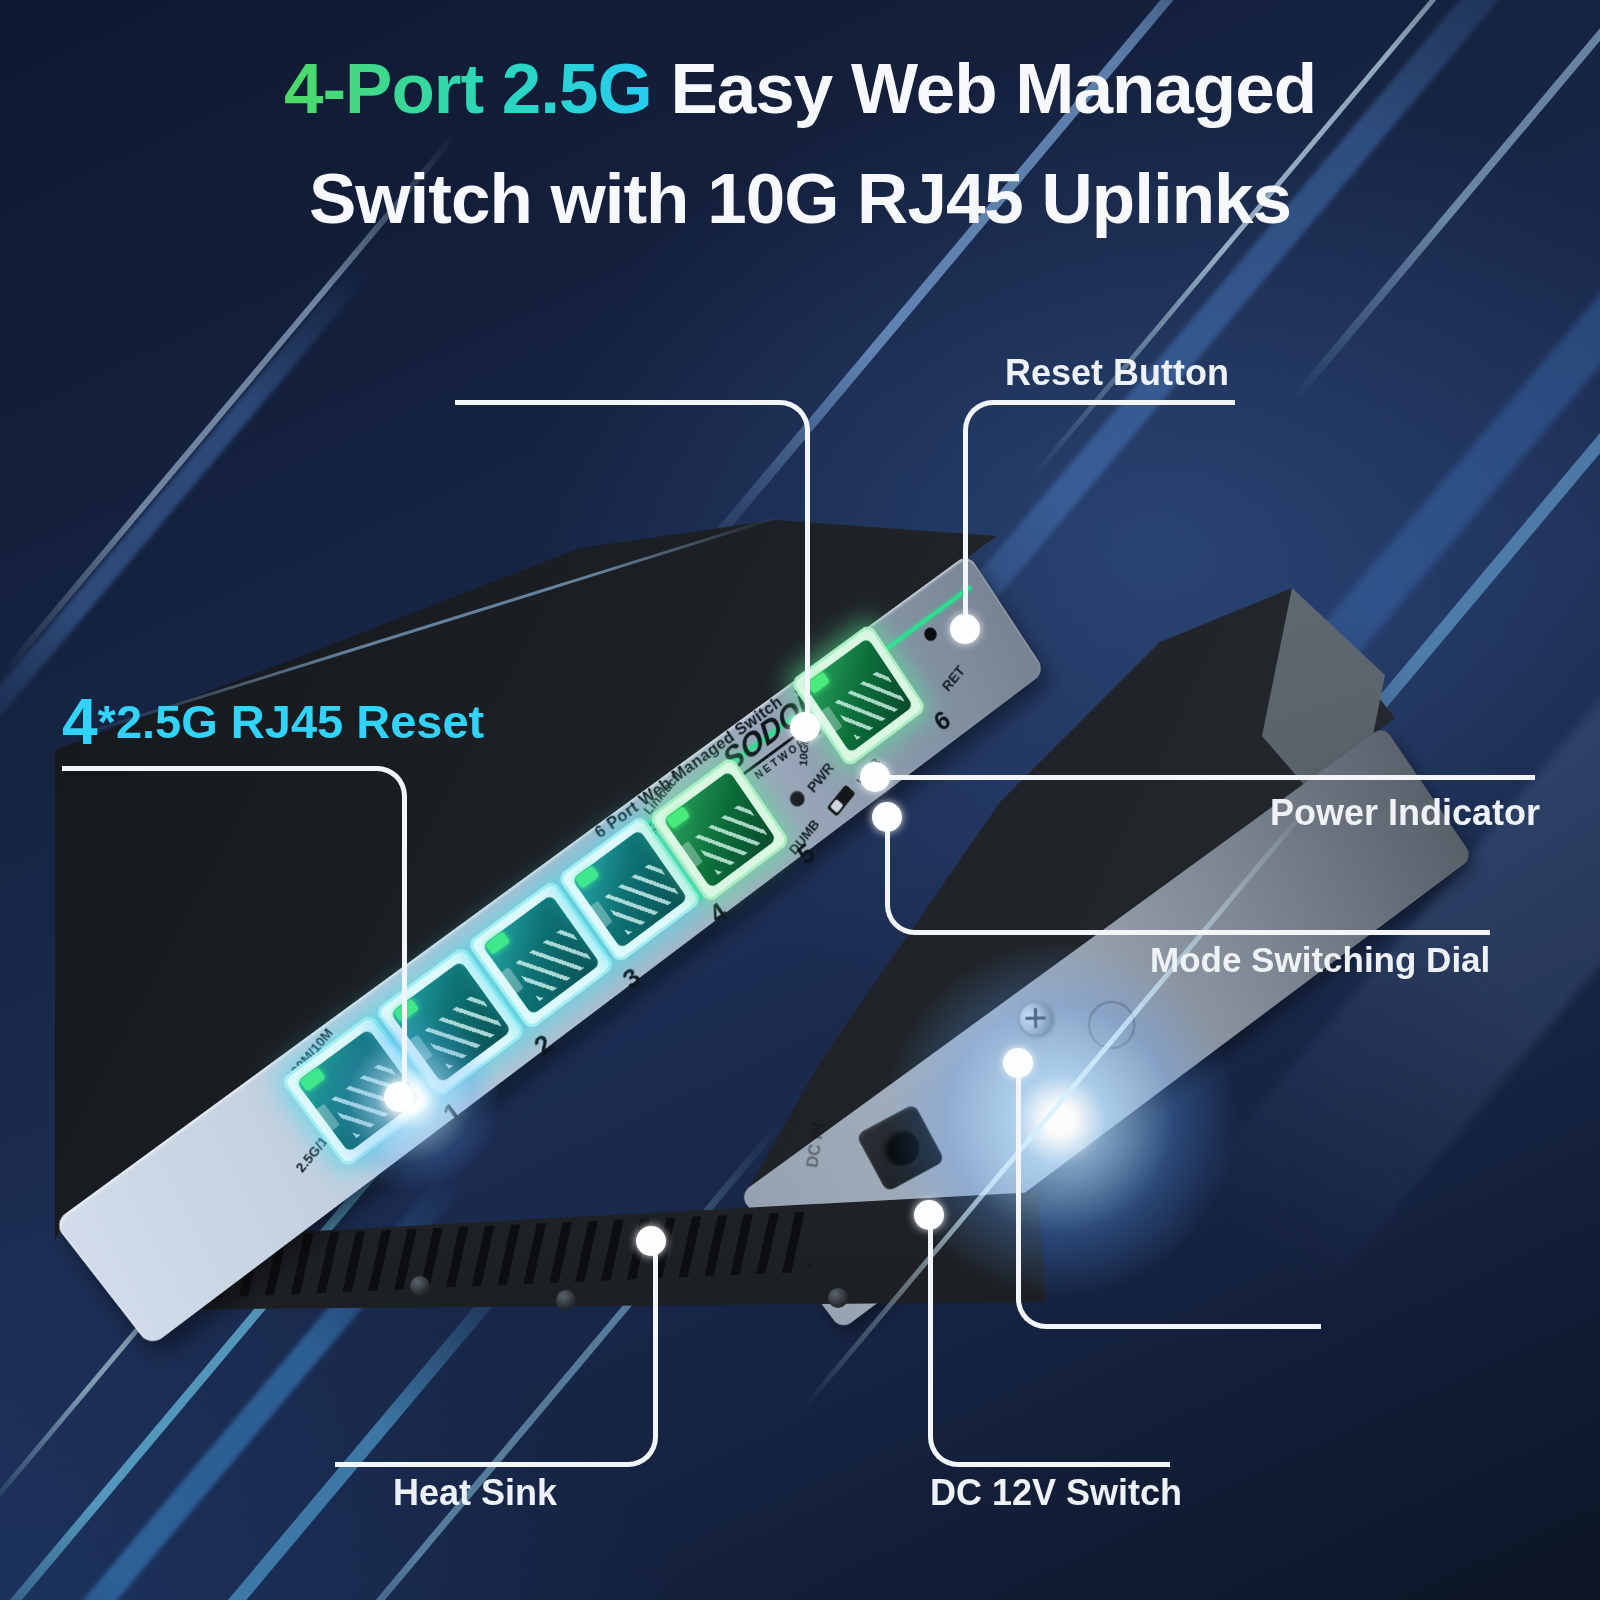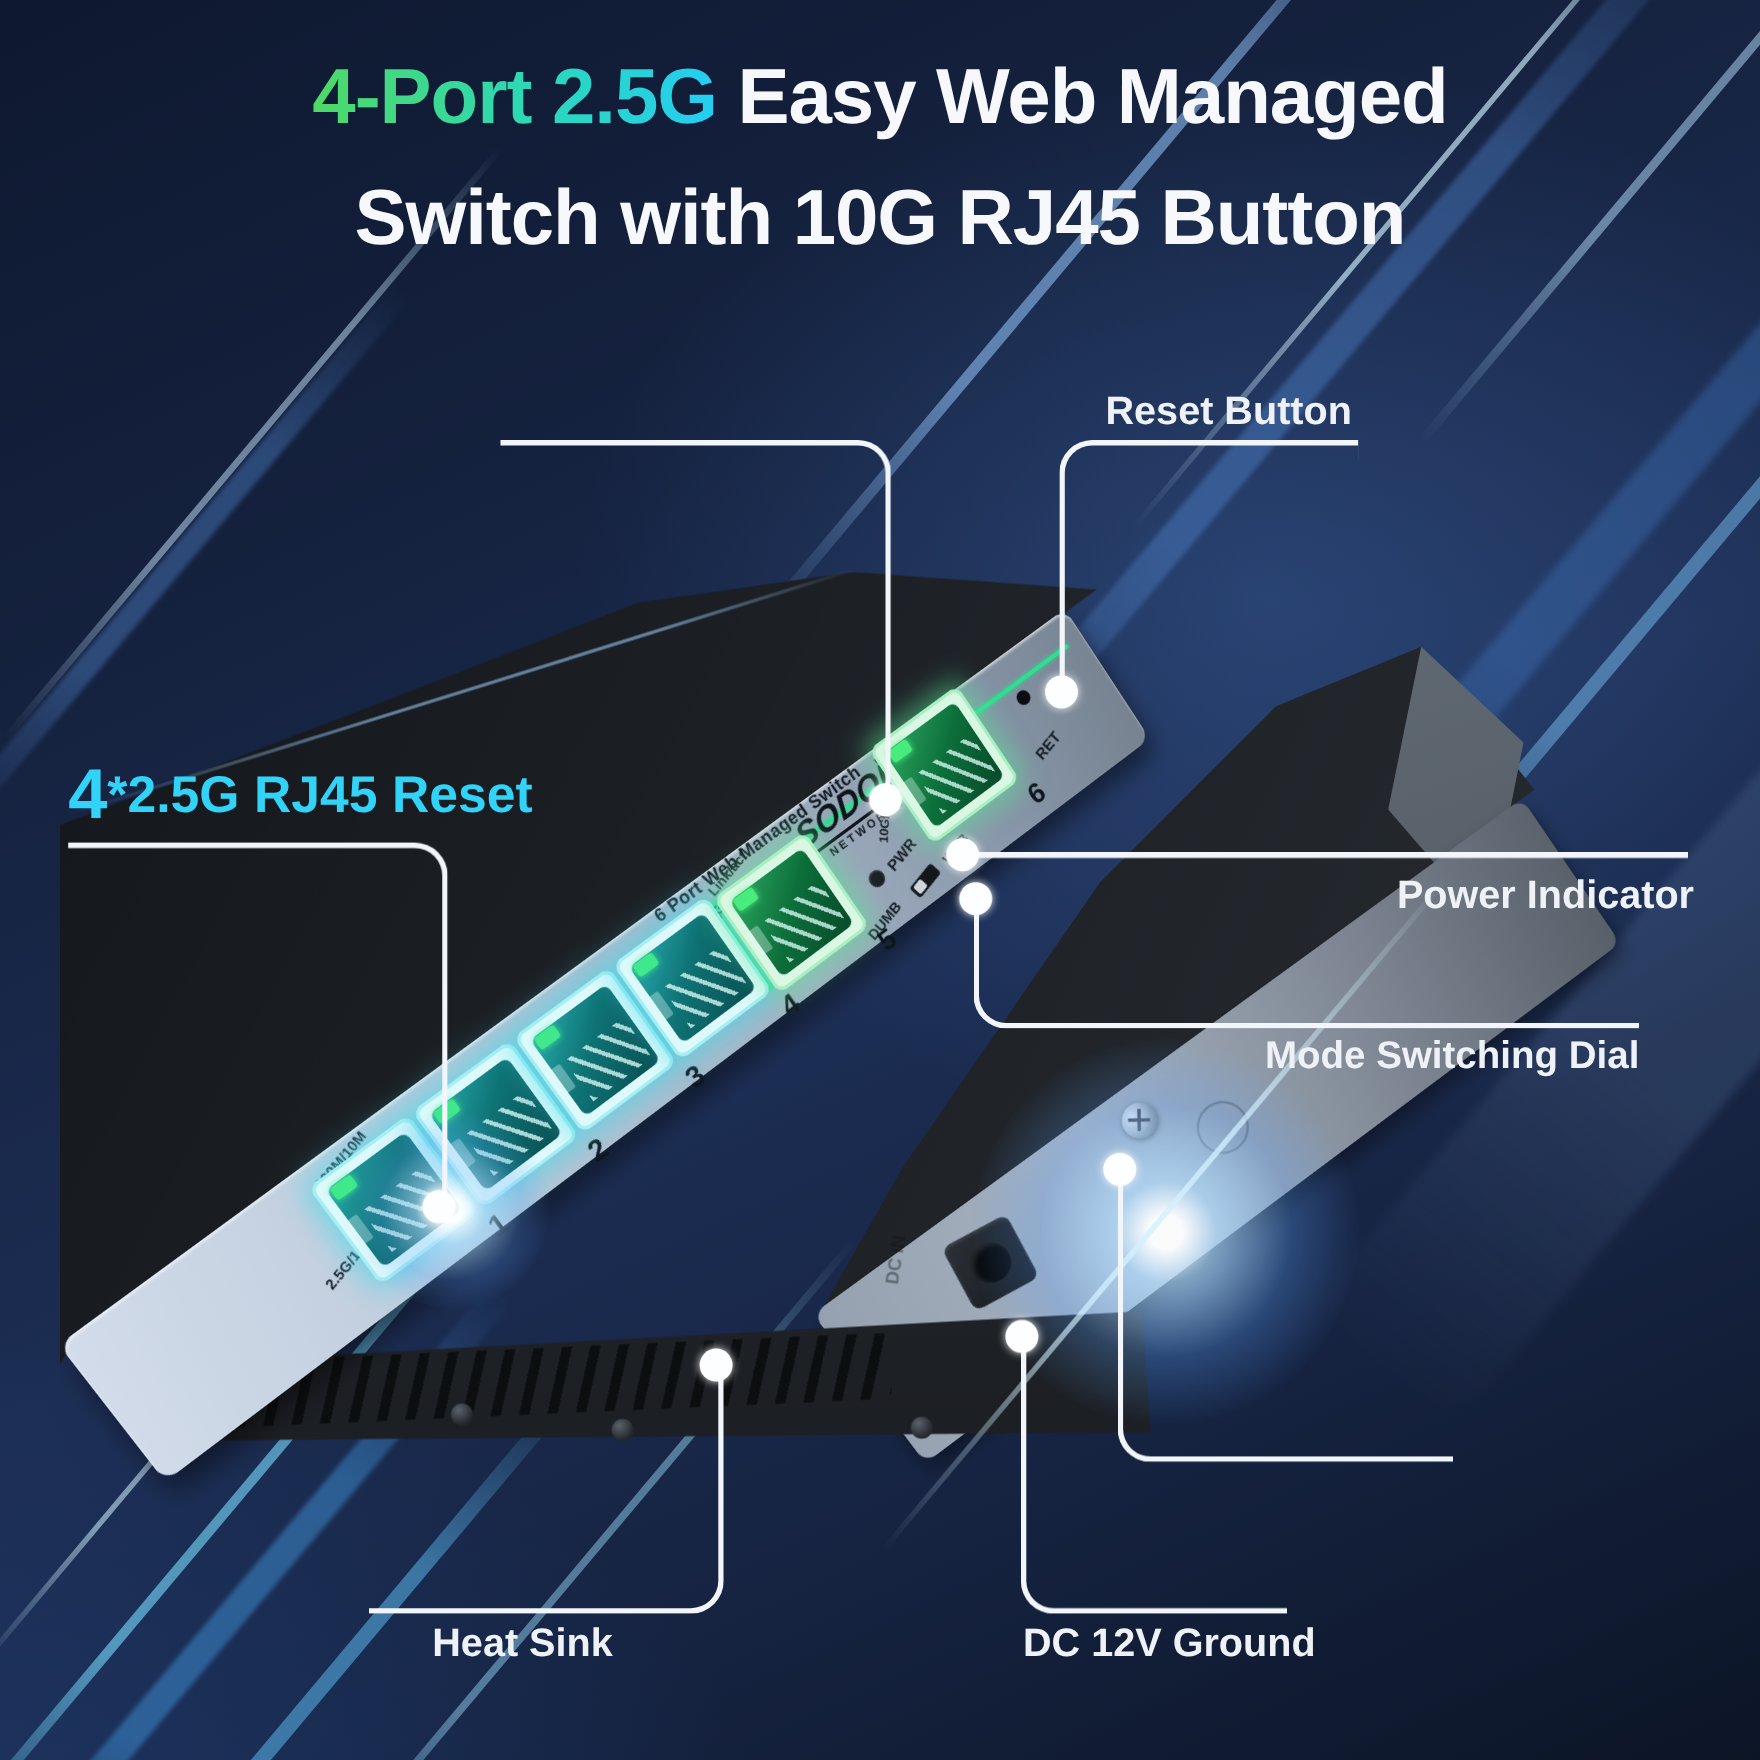--- a/index.html
+++ b/index.html
@@ -217,24 +217,24 @@
 
   <div class="cline" style="left:335px;top:1240px;width:318px;height:222px;border-right-width:5px;border-bottom-width:5px;border-bottom-right-radius:30px;"></div>
   <div class="dot" style="left:636px;top:1226px;"></div>
 
   <div class="cline" style="left:928px;top:1214px;width:237px;height:248px;border-left-width:5px;border-bottom-width:5px;border-bottom-left-radius:30px;"></div>
   <div class="dot" style="left:914px;top:1200px;"></div>
 
   <div class="title abs" style="left:0;top:48px;">
     <span class="grad">4-Port 2.5G</span><span> Easy Web Managed</span>
   </div>
-  <div class="title abs" style="left:0;top:158px;">Switch with 10G RJ45 Button</div>
+  <div class="title abs" style="left:0;top:158px;">Switch with 10G RJ45 Uplinks</div>
 
   <div class="lbl" style="left:1005px;top:352px;">Reset Button</div>
   <div class="lbl-accent" style="left:62px;top:690px;color:#31d3f8;">
     <span class="big">4</span><span class="rest">*2.5G RJ45 Reset</span>
   </div>
   <div class="lbl" style="left:1240px;top:792px;width:300px;text-align:right;">Power Indicator</div>
   <div class="lbl" style="left:1150px;top:940px;width:340px;text-align:right;font-size:35px;">Mode Switching Dial</div>
   <div class="lbl" style="left:340px;top:1472px;width:270px;text-align:center;">Heat Sink</div>
-  <div class="lbl" style="left:930px;top:1472px;width:250px;text-align:center;">DC 12V Ground</div>
+  <div class="lbl" style="left:930px;top:1472px;width:250px;text-align:center;">DC 12V Switch</div>
 
 </div>
 
 </body></html>

